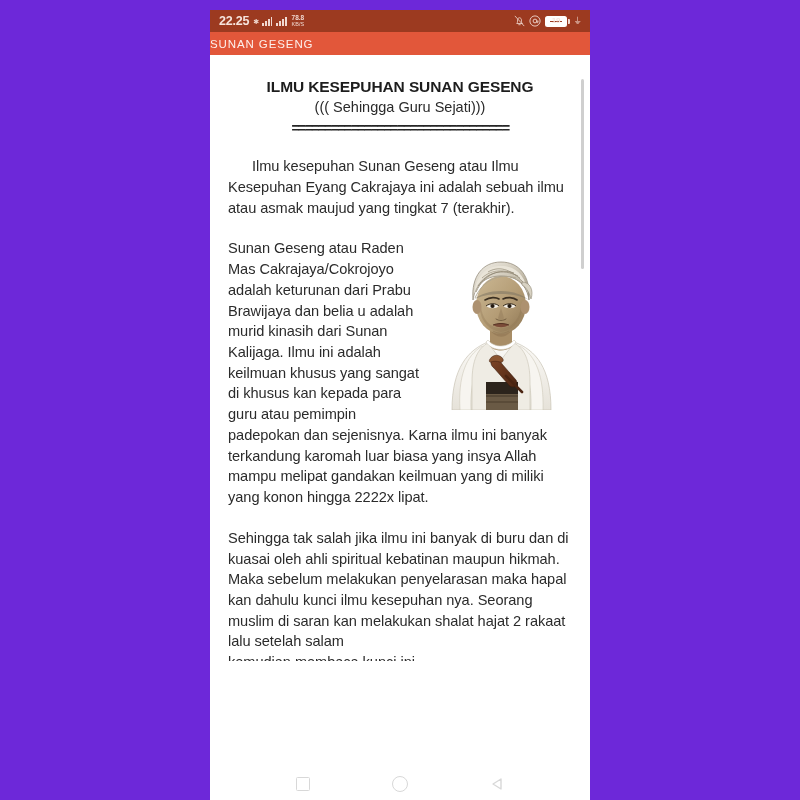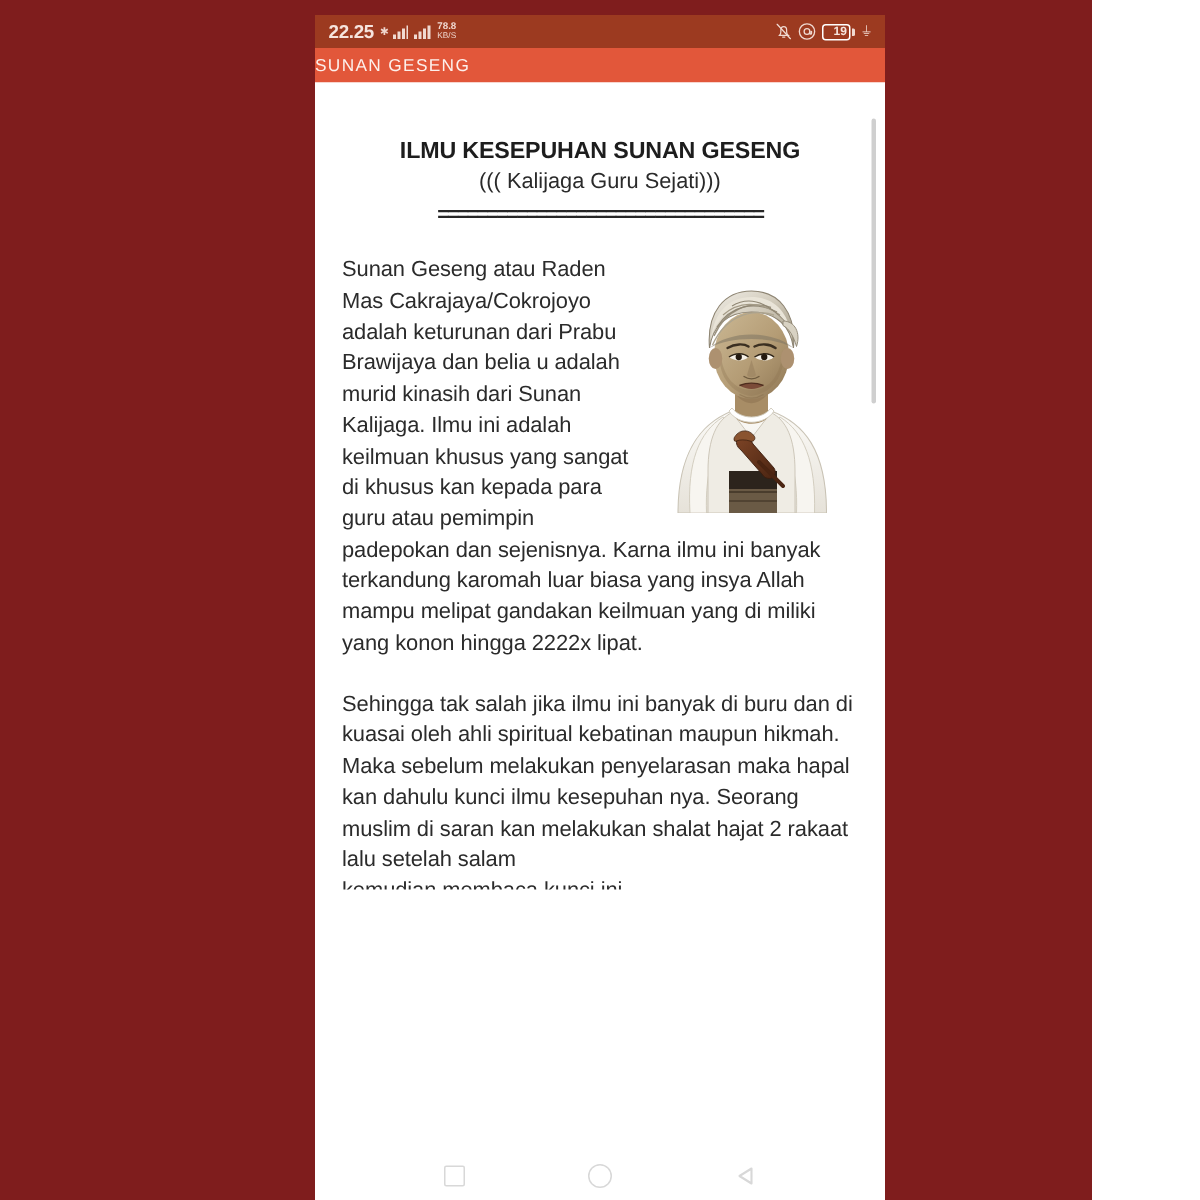--- a/index.html
+++ b/index.html
@@ -10,23 +10,23 @@
   body {
     width: 800px;
     height: 800px;
     overflow: hidden;
     font-family: "Liberation Sans", sans-serif;
   }
 
   
   #canvas {
     position: relative;
-    width: 728px;
+    width: 800px;
     height: 800px;
-    background: #7f1d1d;
+    background: #6d28d9;
   }
 
   
   #phone {
     position: absolute;
     left: 210px;
     top: 10px;
     width: 380px;
     height: 790px;
     background: #ffffff;
@@ -104,21 +104,21 @@
   .at-circle {
     width: 12px; height: 12px;
   }
   .at-circle svg { display: block; }
   
   .battery {
     display: flex;
     align-items: center;
   }
   .batt-body {
-    border: 1px solid #ffffff;
+    border: 5px solid #ffffff;
     border-radius: 2.5px;
     height: 11px;
     min-width: 19px;
     display: flex;
     align-items: center;
     justify-content: flex-end;
     box-sizing: border-box;
   }
   .batt-pct {
     font-size: 8px;
@@ -154,21 +154,21 @@
     font-size: 11.5px;
     letter-spacing: 0.9px;
     font-weight: normal;
   }
 
   
   #content {
     position: relative;
     background: #ffffff;
     height: 712px;
-    padding: 36px 18px 0 18px;
+    padding: 22px 18px 0 18px;
     box-sizing: border-box;
     overflow: hidden;
   }
 
   
   #scrollbar-track {
     position: absolute;
     top: 0;
     right: 6px;
     width: 3px;
@@ -360,23 +360,24 @@
       <span id="app-bar-title">SUNAN GESENG</span>
     </div>
 
     <div id="content">
 
       <div id="scrollbar-track">
         <div id="scrollbar-thumb"></div>
       </div>
 
       <h1 class="doc-title">ILMU KESEPUHAN SUNAN GESENG</h1>
-      <div class="doc-subtitle">((( Kalijaga Guru Sejati)))</div>
+      <div class="doc-subtitle">((( Sehingga Guru Sejati)))</div>
       <div class="doc-divider">=================================</div>
 
+      <p class="para indent">Ilmu kesepuhan Sunan Geseng atau Ilmu Kesepuhan Eyang Cakrajaya ini adalah sebuah ilmu atau asmak maujud yang tingkat 7 (terakhir).</p>
 
       <div class="clearfix">
         <figure id="portrait-figure">
           <svg viewBox="0 0 142 168" xmlns="http://www.w3.org/2000/svg">
             <defs>
               <linearGradient id="gShawl" x1="0" y1="0" x2="0" y2="1">
                 <stop offset="0" stop-color="#fbfaf7"></stop>
                 <stop offset="1" stop-color="#e6e2d9"></stop>
               </linearGradient>
               <linearGradient id="gSkin" x1="0" y1="0" x2="1" y2="1">

